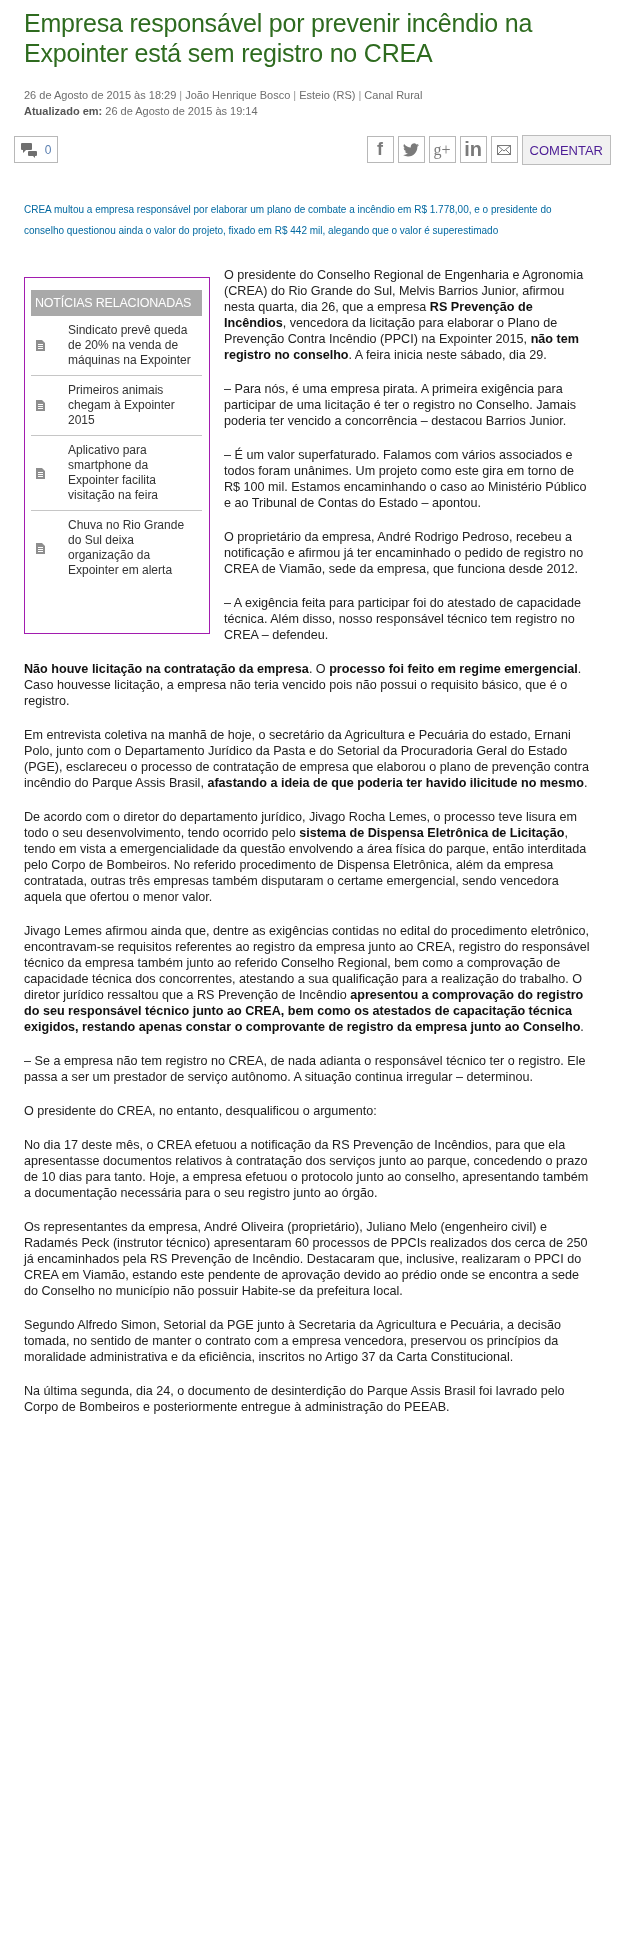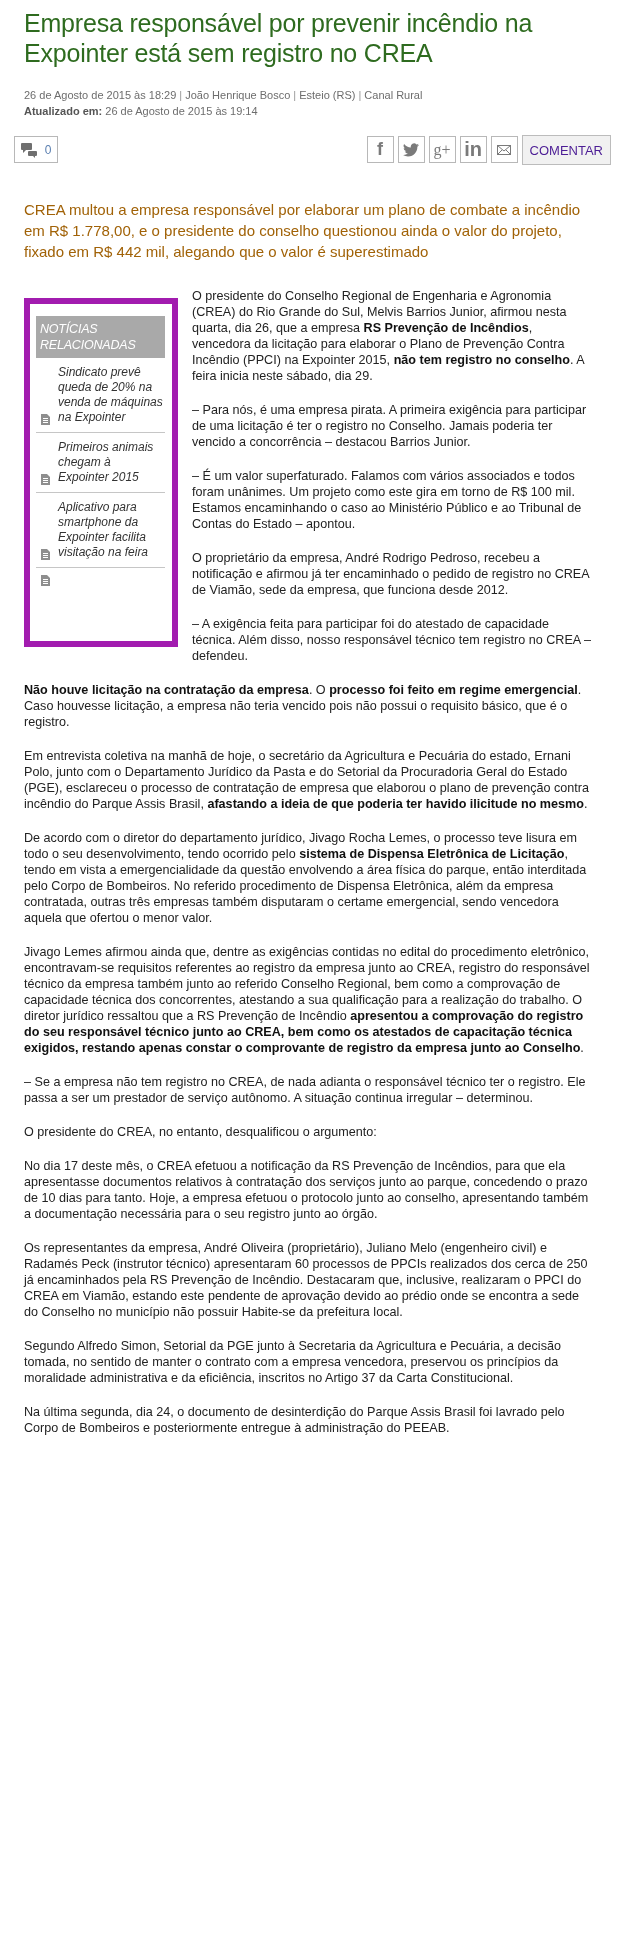--- a/index.html
+++ b/index.html
@@ -50,46 +50,45 @@
     cursor: pointer; background: #fff;
   }
   .share .comentar {
     width: auto; padding: 0 7px; height: 30px; margin-top: -1px;
     background: #f1f1f1; border: 1px solid #bcbcbc;
     font-weight: normal; font-size: 13px; color: #4c1d95;
   }
 
   .lead {
     margin-top: 36px;
-    font-size: 15px;
+    font-size: 10px;
     line-height: 21px;
-    color: #a16207;
+    color: #0369a1;
     font-weight: normal;
   }
 
   .body-wrap { margin-top: 26px; font-size: 12.6px; line-height: 16px; color: #222; }
   .body-wrap p { margin: 0 0 18px 0; }
   .body-wrap b { font-weight: bold; color: #111; }
 
   .related {
     float: left;
-    width: 154px;
+    width: 186px;
     margin: 10px 14px 4px 0;
-    border: 6px solid #a21caf;
+    border: 1px solid #a21caf;
     box-sizing: border-box;
     padding: 12px 7px 48px 6px;
-    font-style: italic;
   }
   .related-header {
     background: #a9a9a9; color: #fff;
     font-size: 12.5px; text-transform: uppercase;
     padding: 5px 4px; letter-spacing: -0.2px;
   }
   .related-item {
-    display: flex; align-items: flex-end; gap: 8px;
+    display: flex; align-items: center; gap: 23px;
     padding: 7px 2px 7px 5px;
     border-bottom: 1px solid #c6c6c6;
     font-size: 12px; line-height: 15px; color: #333;
     cursor: pointer;
   }
   .related-item:last-child { border-bottom: none; }
   .doc-icon {
     flex: 0 0 auto; width: 9px; height: 11px;
     background: #8e8e8e; position: relative;
   }
@@ -168,20 +167,21 @@
       <div class="related-item">
         <i class="doc-icon"></i>
         <span>Primeiros animais chegam à Expointer 2015</span>
       </div>
       <div class="related-item">
         <i class="doc-icon"></i>
         <span>Aplicativo para smartphone da Expointer facilita visitação na feira</span>
       </div>
       <div class="related-item">
         <i class="doc-icon"></i>
+        <span>Chuva no Rio Grande do Sul deixa organização da Expointer em alerta</span>
       </div>
     </aside>
 
     <div id="paragraphs">
         <p><span>O presidente do Conselho Regional de Engenharia e Agronomia (CREA) do Rio Grande do Sul, Melvis Barrios Junior, afirmou nesta quarta, dia 26, que a empresa </span><b>RS Prevenção de Incêndios</b><span>, vencedora da licitação para elaborar o Plano de Prevenção Contra Incêndio (PPCI) na Expointer 2015, </span><b>não tem registro no conselho</b><span>. A feira inicia neste sábado, dia 29.</span></p>
         <p><span>– Para nós, é uma empresa pirata. A primeira exigência para participar de uma licitação é ter o registro no Conselho. Jamais poderia ter vencido a concorrência – destacou Barrios Junior.</span></p>
         <p><span>– É um valor superfaturado. Falamos com vários associados e todos foram unânimes. Um projeto como este gira em torno de R$ 100 mil. Estamos encaminhando o caso ao Ministério Público e ao Tribunal de Contas do Estado – apontou.</span></p>
         <p><span>O proprietário da empresa, André Rodrigo Pedroso, recebeu a notificação e afirmou já ter encaminhado o pedido de registro no CREA de Viamão, sede da empresa, que funciona desde 2012.</span></p>
         <p><span>– A exigência feita para participar foi do atestado de capacidade técnica. Além disso, nosso responsável técnico tem registro no CREA – defendeu.</span></p>
         <p><b>Não houve licitação na contratação da empresa</b><span>. O </span><b>processo foi feito em regime emergencial</b><span>. Caso houvesse licitação, a empresa não teria vencido pois não possui o requisito básico, que é o registro.</span></p>

